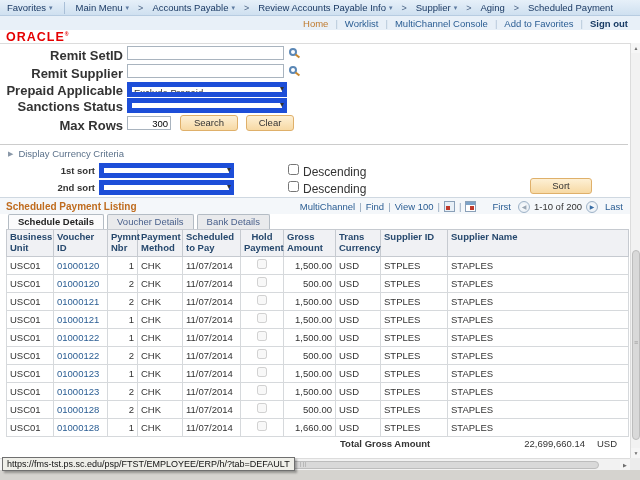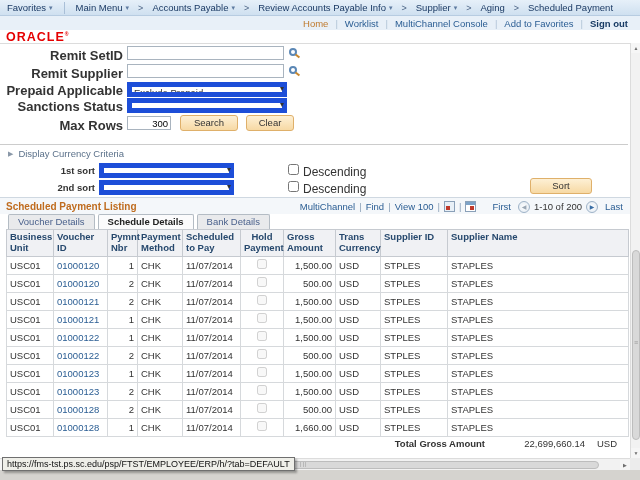--- a/index.html
+++ b/index.html
@@ -79,21 +79,21 @@
   .grid { position:absolute; top:229px; left:6px; width:622px; border-collapse:collapse; table-layout:fixed; font-size:9.5px; }
   .grid th { background:#f0f1f4; color:#26486d; font-weight:bold; border:1px solid #c6cad0; text-align:left;
     padding:2px 3px; vertical-align:top; line-height:1.15; }
   .grid td { border:1px solid #d6d9dc; padding:0 3px; height:18px; background:#fff; color:#333; white-space:nowrap; overflow:hidden; }
   .grid .num { text-align:right; }
   .grid .ctr { text-align:center; }
   .vlink { color:#2a5d93; cursor:pointer; }
   .grid input[type=checkbox] { width:10px; height:10px; }
 
   .totalrow { position:absolute; top:438px; left:0; width:630px; height:14px; font-size:9.5px; }
-  .totallabel { position:absolute; left:340px; width:145px; text-align:right; font-weight:bold; color:#333; }
+  .totallabel { position:absolute; left:340px; width:145px; text-align:left; font-weight:bold; color:#333; }
   .totalval { position:absolute; left:495px; width:90px; text-align:right; color:#333; }
   .totalcurr { position:absolute; left:597px; color:#333; }
 
   
   .vscroll { position:absolute; left:630px; top:43px; width:10px; height:415px; background:#f2f2f2; border-left:1px solid #dcdcdc; }
   .sbtn { position:absolute; width:10px; height:10px; display:flex; align-items:center; justify-content:center;
     font-size:5px; color:#707070; background:#f6f6f6; cursor:pointer; }
   .vscroll .up { top:0; }
   .vscroll .down { bottom:0; }
   .vthumb { position:absolute; left:1px; top:207px; width:8px; height:190px; background:#d9d9d9; border:1px solid #bdbdbd; border-radius:4px; cursor:grab; }
@@ -233,22 +233,22 @@
         <span class="ltool">First</span>
         <span class="navarrow prev">◀</span>
         <span class="rangetxt">1-10 of 200</span>
         <span class="navarrow next">▶</span>
         <span class="ltool">Last</span>
       </span>
     </span>
   </div>
 
   <div class="tabs">
+    <span class="tab active">Schedule Details</span>
     <span class="tab">Voucher Details</span>
-    <span class="tab active">Schedule Details</span>
     <span class="tab">Bank Details</span>
   </div>
 
   <table class="grid">
     <colgroup>
       <col style="width:47px">
         <col style="width:54px">
         <col style="width:30px">
         <col style="width:45px">
         <col style="width:58px">

